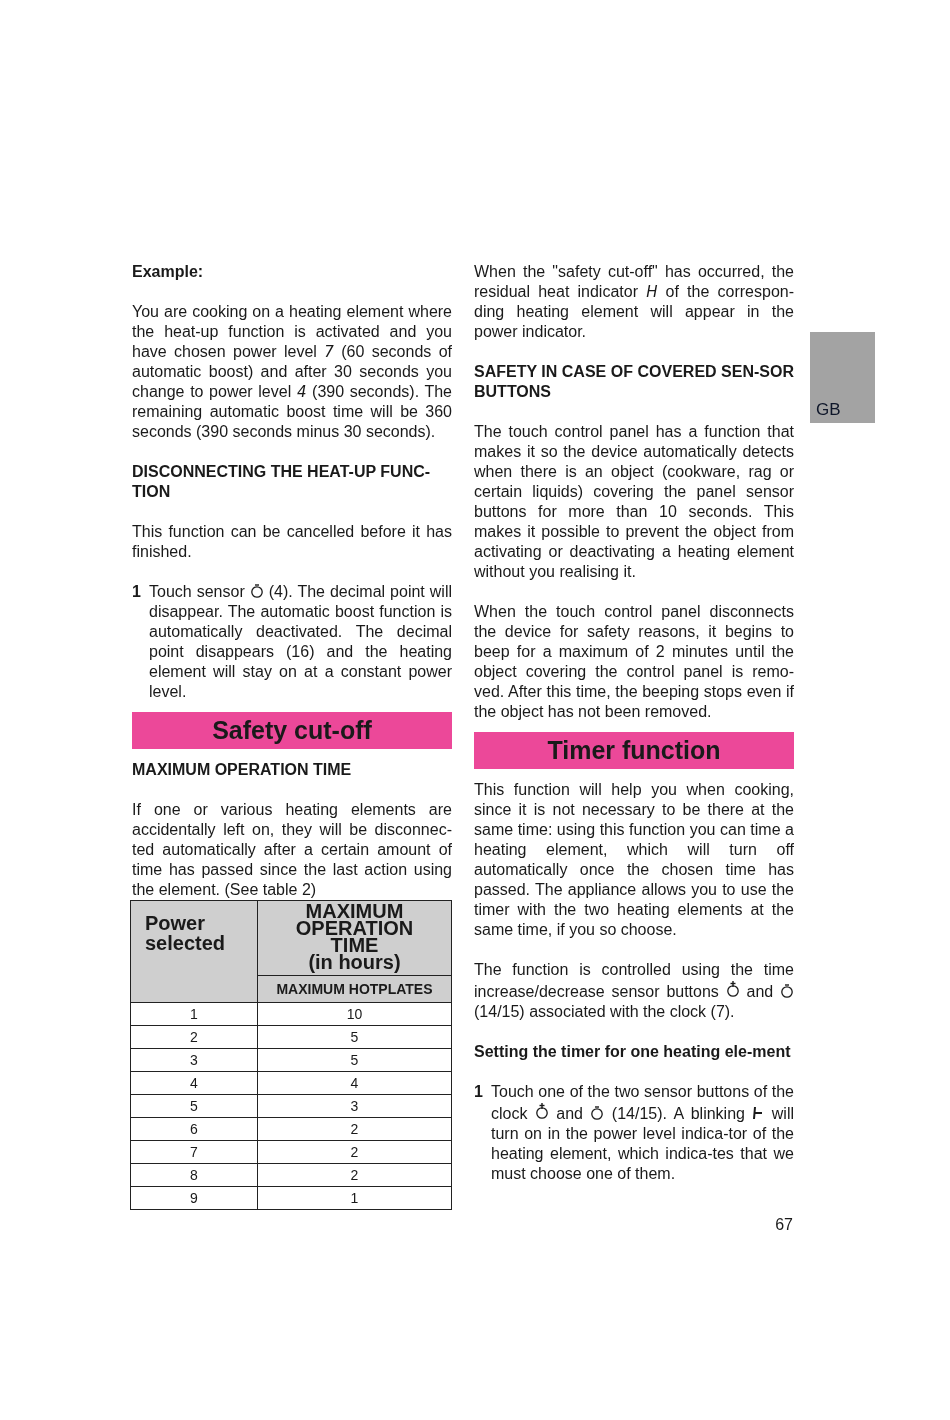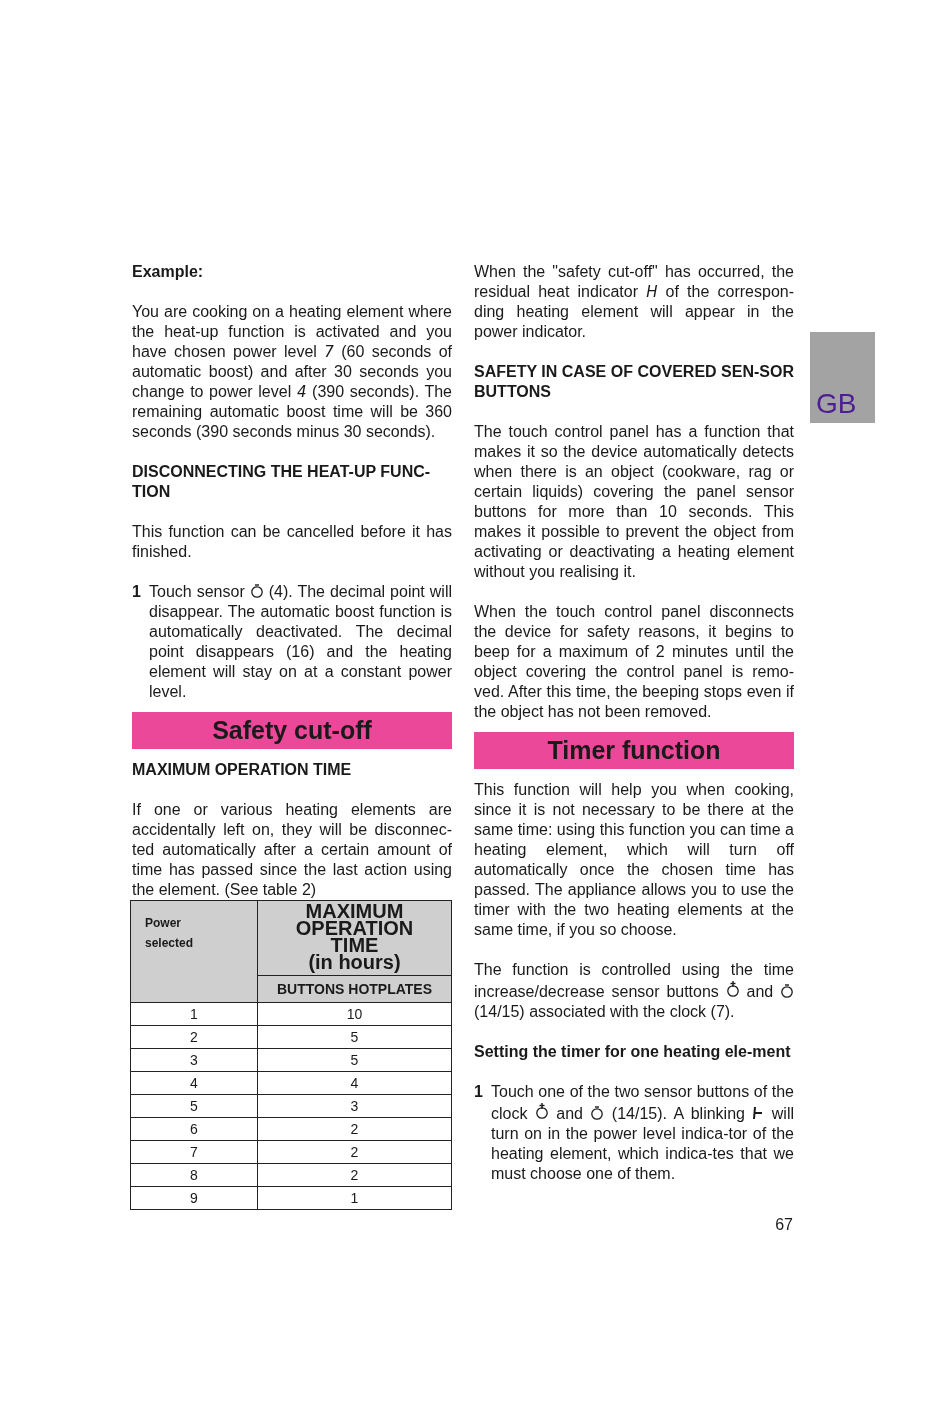--- a/index.html
+++ b/index.html
@@ -12,26 +12,26 @@
   .bold { font-weight:bold; }
   .gap { height:20px; }
   .num-item { position:relative; padding-left:17px; text-align:justify; font-size:16px; line-height:20px; }
   .num-item .n { position:absolute; left:0; top:0; font-weight:bold; }
   .section-bar { background:#ec4899; height:37px; line-height:37px; text-align:center;
                  font-weight:bold; font-size:25px; margin:10px 0 11px 0; }
   .table-title { font-weight:bold; font-size:23px; line-height:26px; margin:6px 0 6px 0; text-align:left; }
   table.t2 { border-collapse:collapse; width:322px; margin-left:-2px; font-size:14px; }
   table.t2 td, table.t2 th { border:1px solid #222; padding:0; }
   table.t2 th { background:#cfcfcf; font-weight:bold; }
-  table.t2 th.ps { text-align:left; vertical-align:top; padding:12px 0 0 14px; font-size:12px; line-height:20px; width:112px; }
+  table.t2 th.ps { text-align:left; vertical-align:top; padding:12px 0 0 14px; font-size:20px; line-height:20px; width:112px; }
   table.t2 th.mot { font-size:20px; line-height:17px; padding:2px 4px 4px 4px; height:50px; }
   table.t2 th.rh { font-size:14px; line-height:26px; height:26px; }
   table.t2 td { text-align:center; height:22px; line-height:22px; }
   .gb-tab { position:absolute; left:810px; top:332px; width:65px; height:91px; background:#a3a3a3; }
-  .gb-tab span { position:absolute; left:6px; bottom:3px; color:#4c1d95; font-size:28px; }
+  .gb-tab span { position:absolute; left:6px; bottom:3px; color:#0f172a; font-size:17px; }
   .page-num { position:absolute; right:157px; top:1216px; font-size:16px; }
   .glyph { display:inline-block; vertical-align:-2px; }
   .seg { font-style:italic; font-family:"DejaVu Sans", sans-serif; font-size:15px; }
 </style>
 </head>
 <body>
 
 <svg width="0" height="0" style="position:absolute">
   <defs>
     <symbol id="sym-minus" viewBox="0 0 14 16">
@@ -71,21 +71,21 @@
       <th class="ps" rowspan="2">
             <span style="display:block;width:80px">Power selected</span>
           </th>
       <th class="mot">
         <div>MAXIMUM OPERATION</div>
         <div>TIME</div>
         <div>(in hours)</div>
       </th>
     </tr>
     <tr>
-      <th class="rh">BUTTONS HOTPLATES</th>
+      <th class="rh">MAXIMUM HOTPLATES</th>
     </tr>
     </tbody>
       <tbody id="t2-body">
         <tr>
           <td>1</td>
           <td>10</td>
         </tr>
         <tr>
           <td>2</td>
           <td>5</td>

